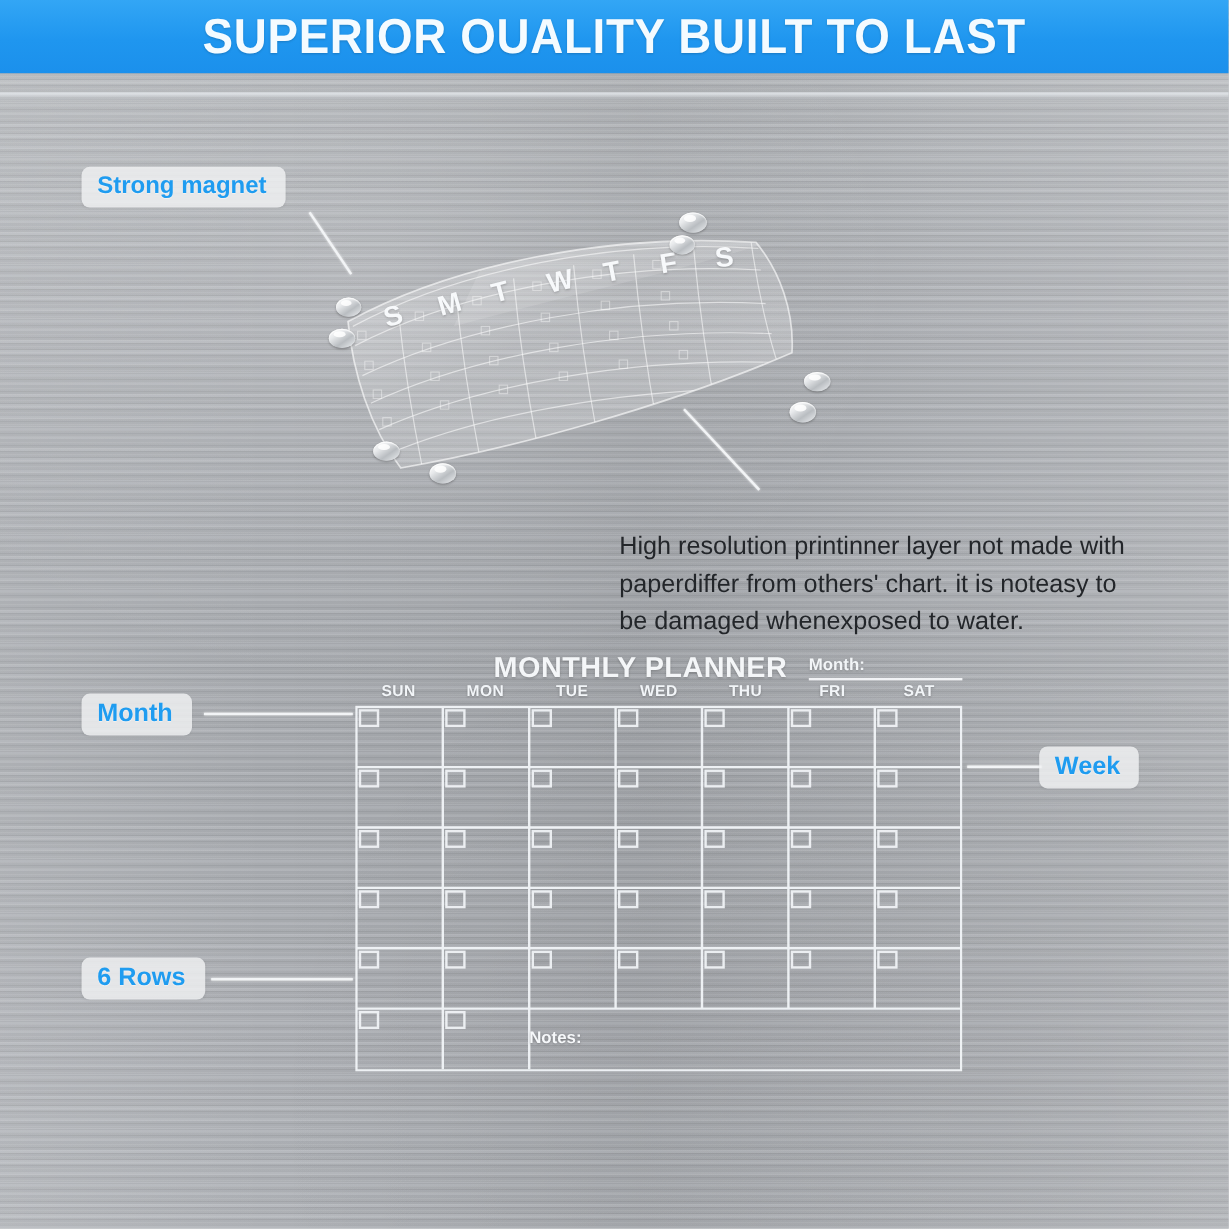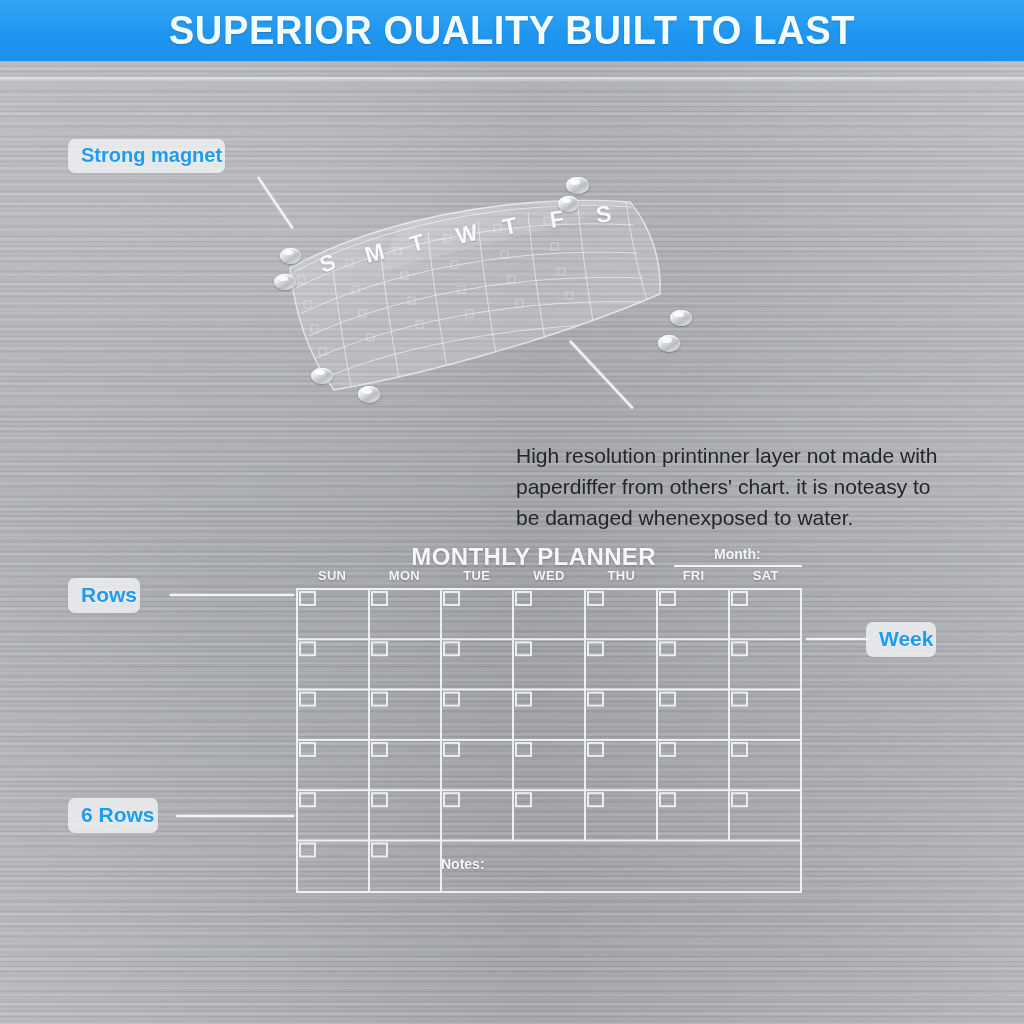--- a/index.html
+++ b/index.html
@@ -81,21 +81,21 @@
     left: 0; top: 77px;
     width: 1024px; height: 6px;
     background: linear-gradient(180deg, rgba(226,230,234,0.95), rgba(176,180,185,0.15));
   }
 
   
   .pill {
     position: absolute;
     background: rgba(240,241,243,0.82);
     border-radius: 7px;
-    padding: 5px 3px 6px 13px;
+    padding: 5px 16px 6px 13px;
     color: #1f9cf0;
     font-weight: bold;
     white-space: nowrap;
     text-shadow: 0 1px 1px rgba(255,255,255,0.55);
     box-shadow: 0 1px 2px rgba(0,0,0,0.05);
   }
 
   
   .leader {
     position: absolute;
@@ -157,21 +157,20 @@
     position: absolute;
     left: 674px;
     top: 545px;
     width: 128px;
   }
   .month-label {
     color: #f2f5f7;
     font-size: 14px;
     font-weight: bold;
     text-shadow: 0 1px 2px rgba(0,0,0,0.2);
-    margin-left: 40px;
   }
   .month-rule {
     position: absolute;
     left: 0; top: 20px;
     width: 128px; height: 2px;
     background: rgba(248,250,252,0.92);
   }
   .daynames {
     position: absolute;
     left: 296px;
@@ -399,21 +398,21 @@
 
         <rect x="4" y="255.5" width="15" height="13"></rect>
         <rect x="76" y="255.5" width="15" height="13"></rect>
       </g>
     </svg>
     <div class="notes-label">Notes:</div>
   </div>
 
   <div class="leader" style="left:170px;top:594px;width:124px;"></div>
   <div class="pill" style="left:68px;top:578px;font-size:21px;">
-    <span>Rows</span>
+    <span>Month</span>
   </div>
 
   <div class="leader" style="left:806px;top:638px;width:62px;"></div>
   <div class="pill" style="left:866px;top:622px;font-size:21px;text-align:center;">
     <span>Week</span>
   </div>
 
   <div class="leader" style="left:176px;top:815px;width:118px;"></div>
   <div class="pill" style="left:68px;top:798px;font-size:21px;">
     <span>6 Rows</span>

